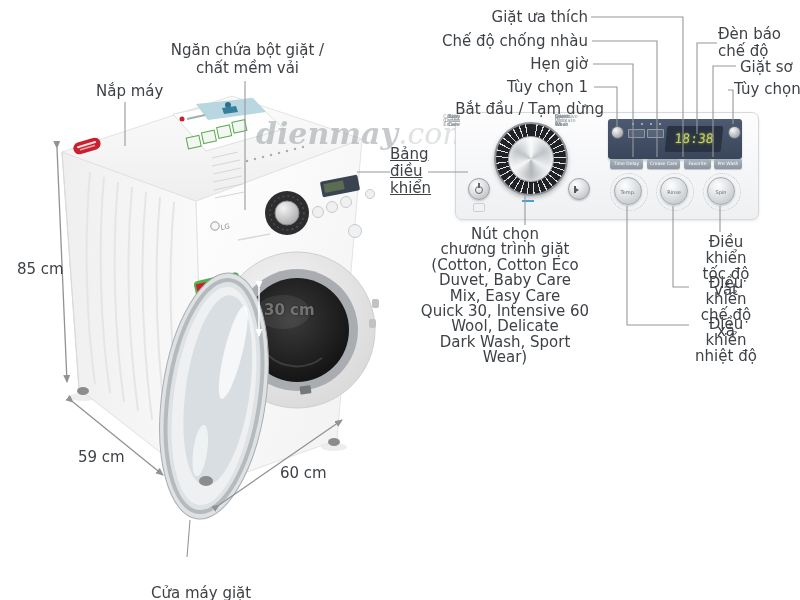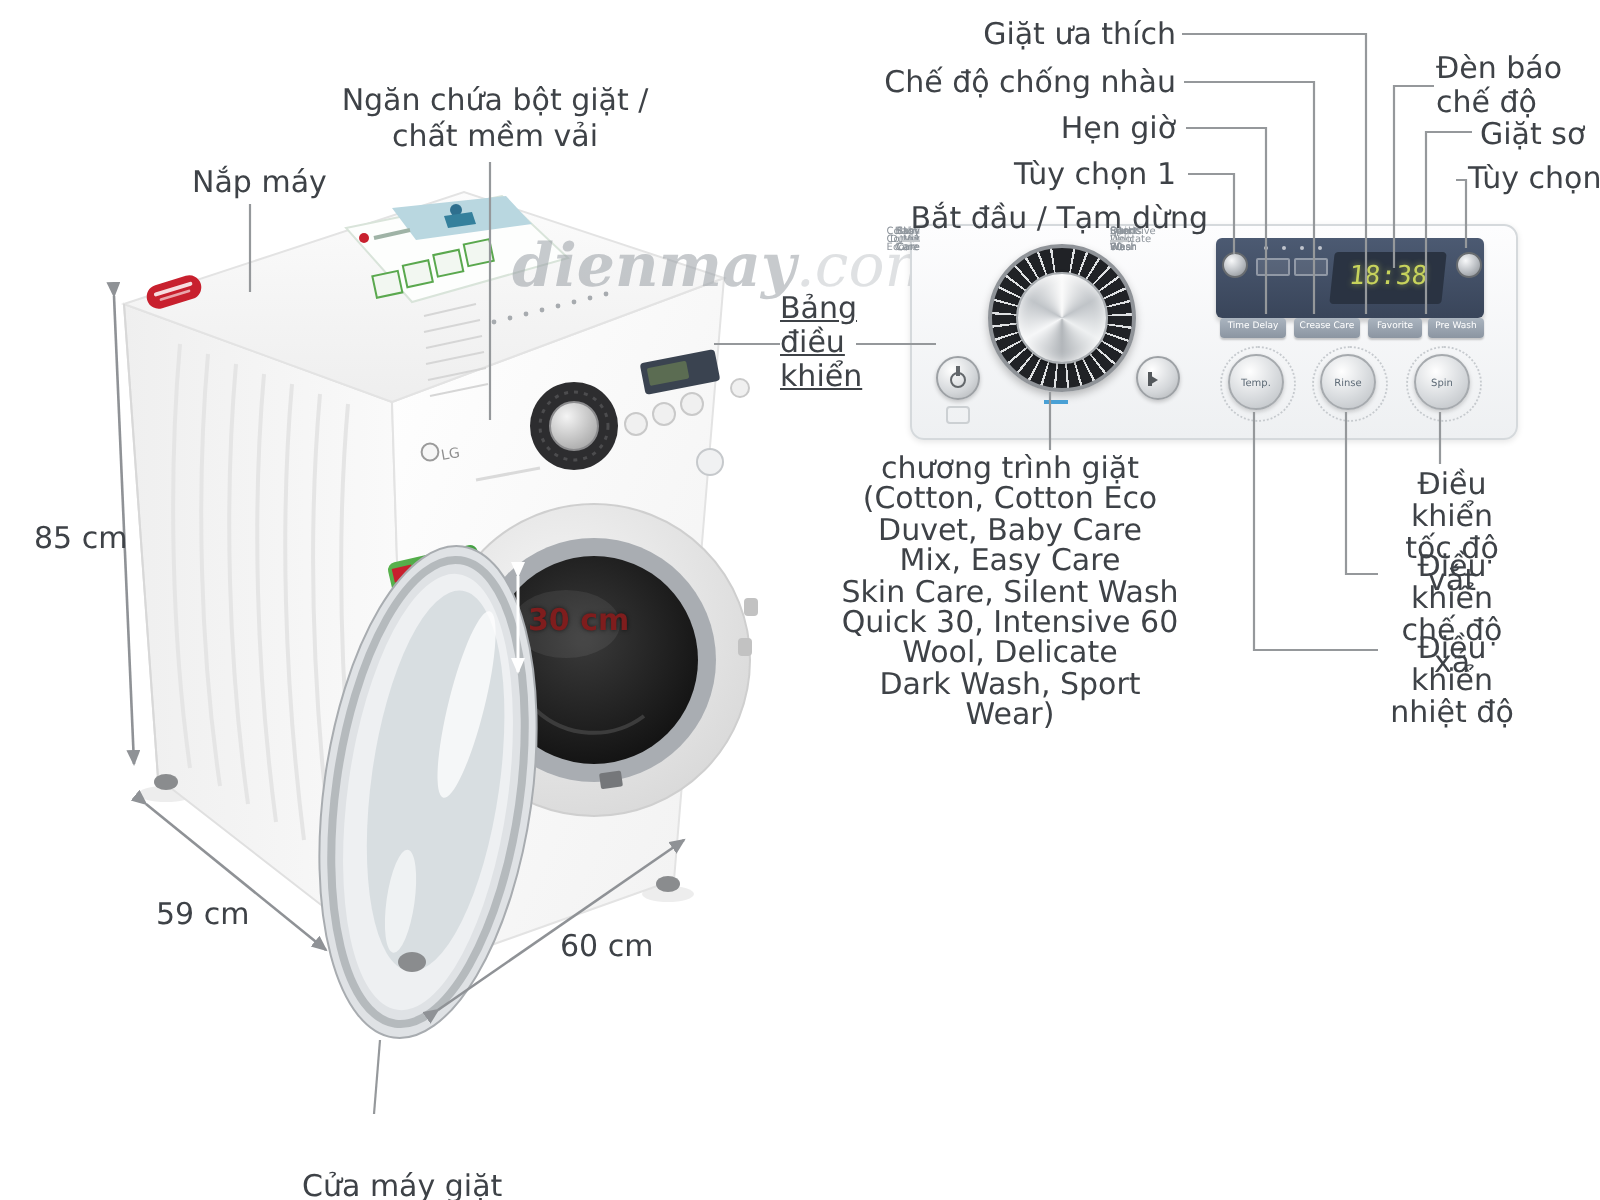--- a/index.html
+++ b/index.html
@@ -7,21 +7,21 @@
          font-family:"DejaVu Sans",sans-serif;color:#3e4247;}
   svg{position:absolute;left:0;top:0;}
   #machine-art{z-index:1;}
   #lines-art{z-index:3;pointer-events:none;}
   .lbl{position:absolute;z-index:4;font-size:15px;color:#3e4247;white-space:nowrap;}
   .lbl.center{text-align:center;white-space:normal;}
   .lbl.right{text-align:right;}
   #watermark{position:absolute;left:256px;top:116px;z-index:2;font-family:"DejaVu Serif",serif;
              font-style:italic;font-weight:bold;font-size:30px;color:#9aa0a6;opacity:.55;letter-spacing:0;}
   #watermark .tld{color:#c6cacd;font-weight:normal;}
-  #dim-30{color:#7f1d1d;font-weight:bold;text-shadow:0 0 2px rgba(0,0,0,.6);}
+  #dim-30{color:#737373;font-weight:bold;text-shadow:0 0 2px rgba(0,0,0,.6);}
   
   #panel{position:absolute;left:455px;top:112px;width:302px;height:106px;z-index:2;
          background:linear-gradient(#fdfdfe,#eef0f2);border:1px solid #d5d9dc;border-radius:7px;
          box-shadow:0 1px 3px rgba(0,0,0,.10);}
   #panel *{position:absolute;box-sizing:border-box;}
   .dial-outer{left:38px;top:9px;width:74px;height:74px;border-radius:50%;
               background:repeating-conic-gradient(#202226 0deg 9deg,#dfe1e3 9deg 11deg);
               border:2px solid #8f9398;box-shadow:0 2px 4px rgba(0,0,0,.25);}
   .dial-inner{left:52px;top:23px;width:46px;height:46px;border-radius:50%;
               background:conic-gradient(#fbfbfb,#c0c4c8,#eef0f1,#b2b6ba,#f6f7f8,#c0c4c8,#fbfbfb);
@@ -387,25 +387,25 @@
   <div class="lbl right" style="right:196px;top:100px;text-align:center;">Bắt đầu / Tạm dừng</div>
 
   <div class="lbl" style="left:718px;top:26px;line-height:17px;">
     <div>Đèn báo</div>
     <div>chế độ</div>
   </div>
   <div class="lbl" style="left:740px;top:58px;">Giặt sơ</div>
   <div class="lbl" style="left:734px;top:80px;">Tùy chọn 2</div>
 
   <div class="lbl center" style="left:419px;top:227px;width:172px;line-height:15.4px;">
+    <div>Nút chọn</div>
     <div>chương trình giặt</div>
     <div>(Cotton, Cotton Eco</div>
     <div>Duvet, Baby Care</div>
     <div>Mix, Easy Care</div>
-    <div>Skin Care, Silent Wash</div>
     <div>Quick 30, Intensive 60</div>
     <div>Wool, Delicate</div>
     <div>Dark Wash, Sport Wear)</div>
   </div>
 
   <div class="lbl center" style="left:692px;top:234px;width:68px;line-height:16px;">
     <div>Điều khiển</div>
     <div>tốc độ vắt</div>
   </div>
   <div class="lbl center" style="left:692px;top:275px;width:68px;line-height:16px;">

